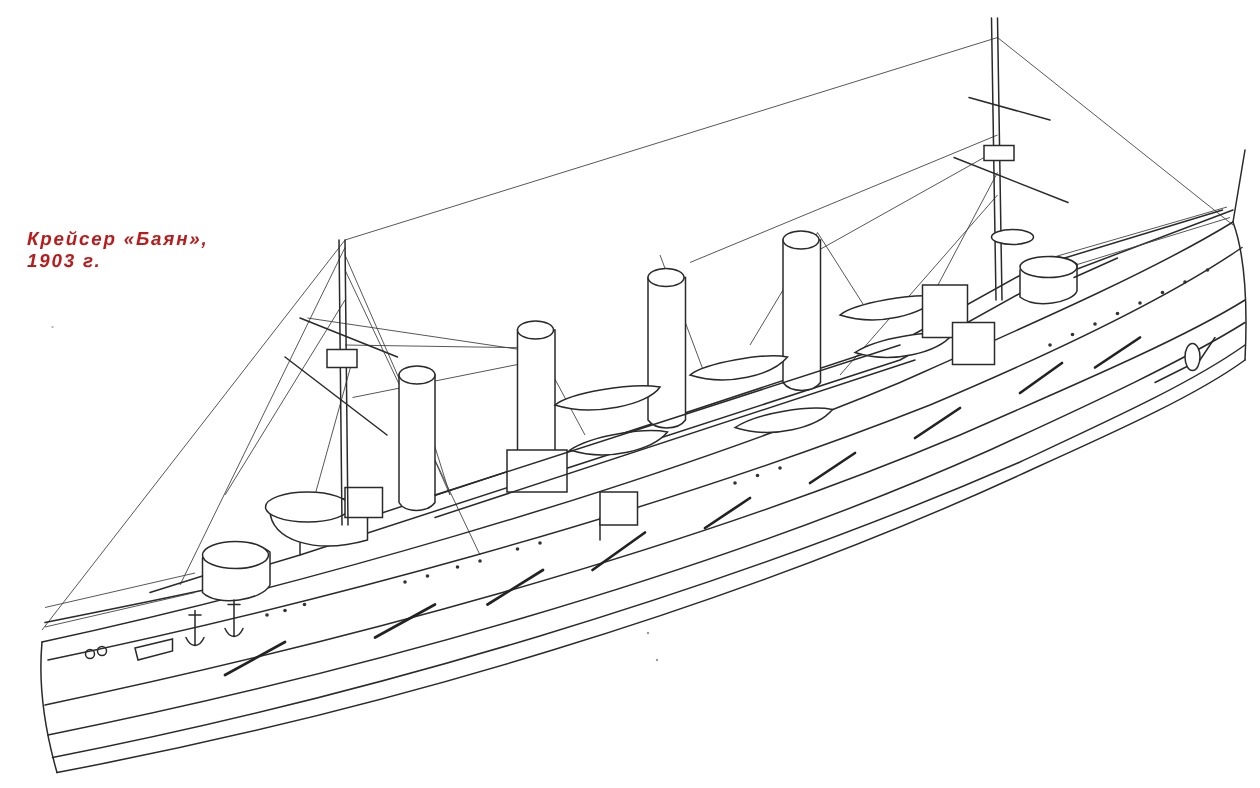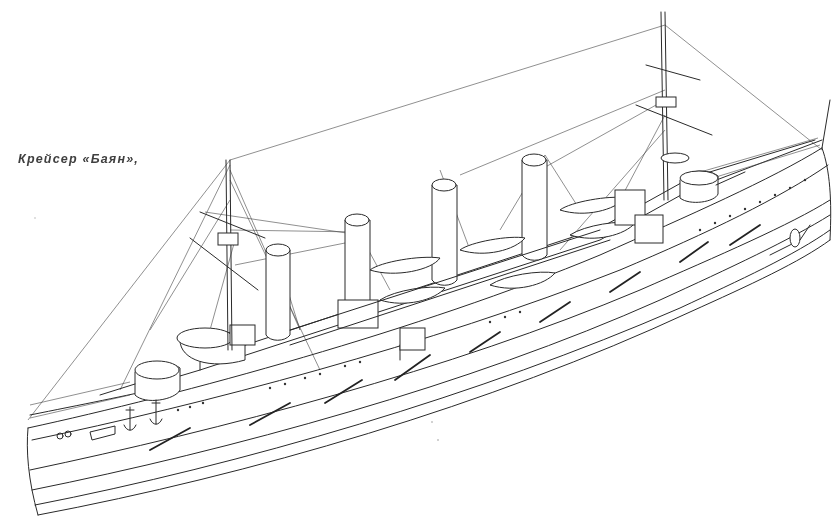--- a/index.html
+++ b/index.html
@@ -2,35 +2,36 @@
 <html><head>
 <meta charset="utf-8">
 <style>
   html, body { margin: 0; padding: 0; background: #ffffff; }
   body { width: 840px; height: 525px; position: relative; overflow: hidden; font-family: "Liberation Sans", sans-serif; }
   .caption {
     position: absolute; left: 18px; top: 152px;
     font-family: "Liberation Sans", sans-serif;
     font-weight: bold; font-style: italic;
     font-size: 12.5px; line-height: 15px; letter-spacing: 1.2px;
-    color: #404040;
+    color: #b91c1c;
   }
   .caption span { display: block; }
   svg { position: absolute; left: 0; top: 0; }
   .l { fill: none; stroke: #2a2a2a; stroke-width: 1; stroke-linecap: round; stroke-linejoin: round; }
   .t { fill: none; stroke: #444; stroke-width: 0.6; }
   .h { fill: none; stroke: #222; stroke-width: 1.8; stroke-linecap: round; }
   .f { fill: #ffffff; stroke: #2a2a2a; stroke-width: 1; }
   .d { fill: #333; stroke: none; }
 </style>
 </head>
 <body>
 
 <div class="caption">
   <span>Крейсер «Баян»,</span>
+  <span>1903 г.</span>
 </div>
 
 <svg width="840" height="525" viewBox="0 0 840 525">
 
   <g>
     <line class="t" x1="230" y1="160" x2="665" y2="25"></line>
     <line class="t" x1="665" y1="25" x2="822" y2="150"></line>
     <line class="t" x1="230" y1="160" x2="28" y2="420"></line>
     <line class="t" x1="230" y1="165" x2="120" y2="390"></line>
     <line class="t" x1="230" y1="200" x2="150" y2="330"></line>

